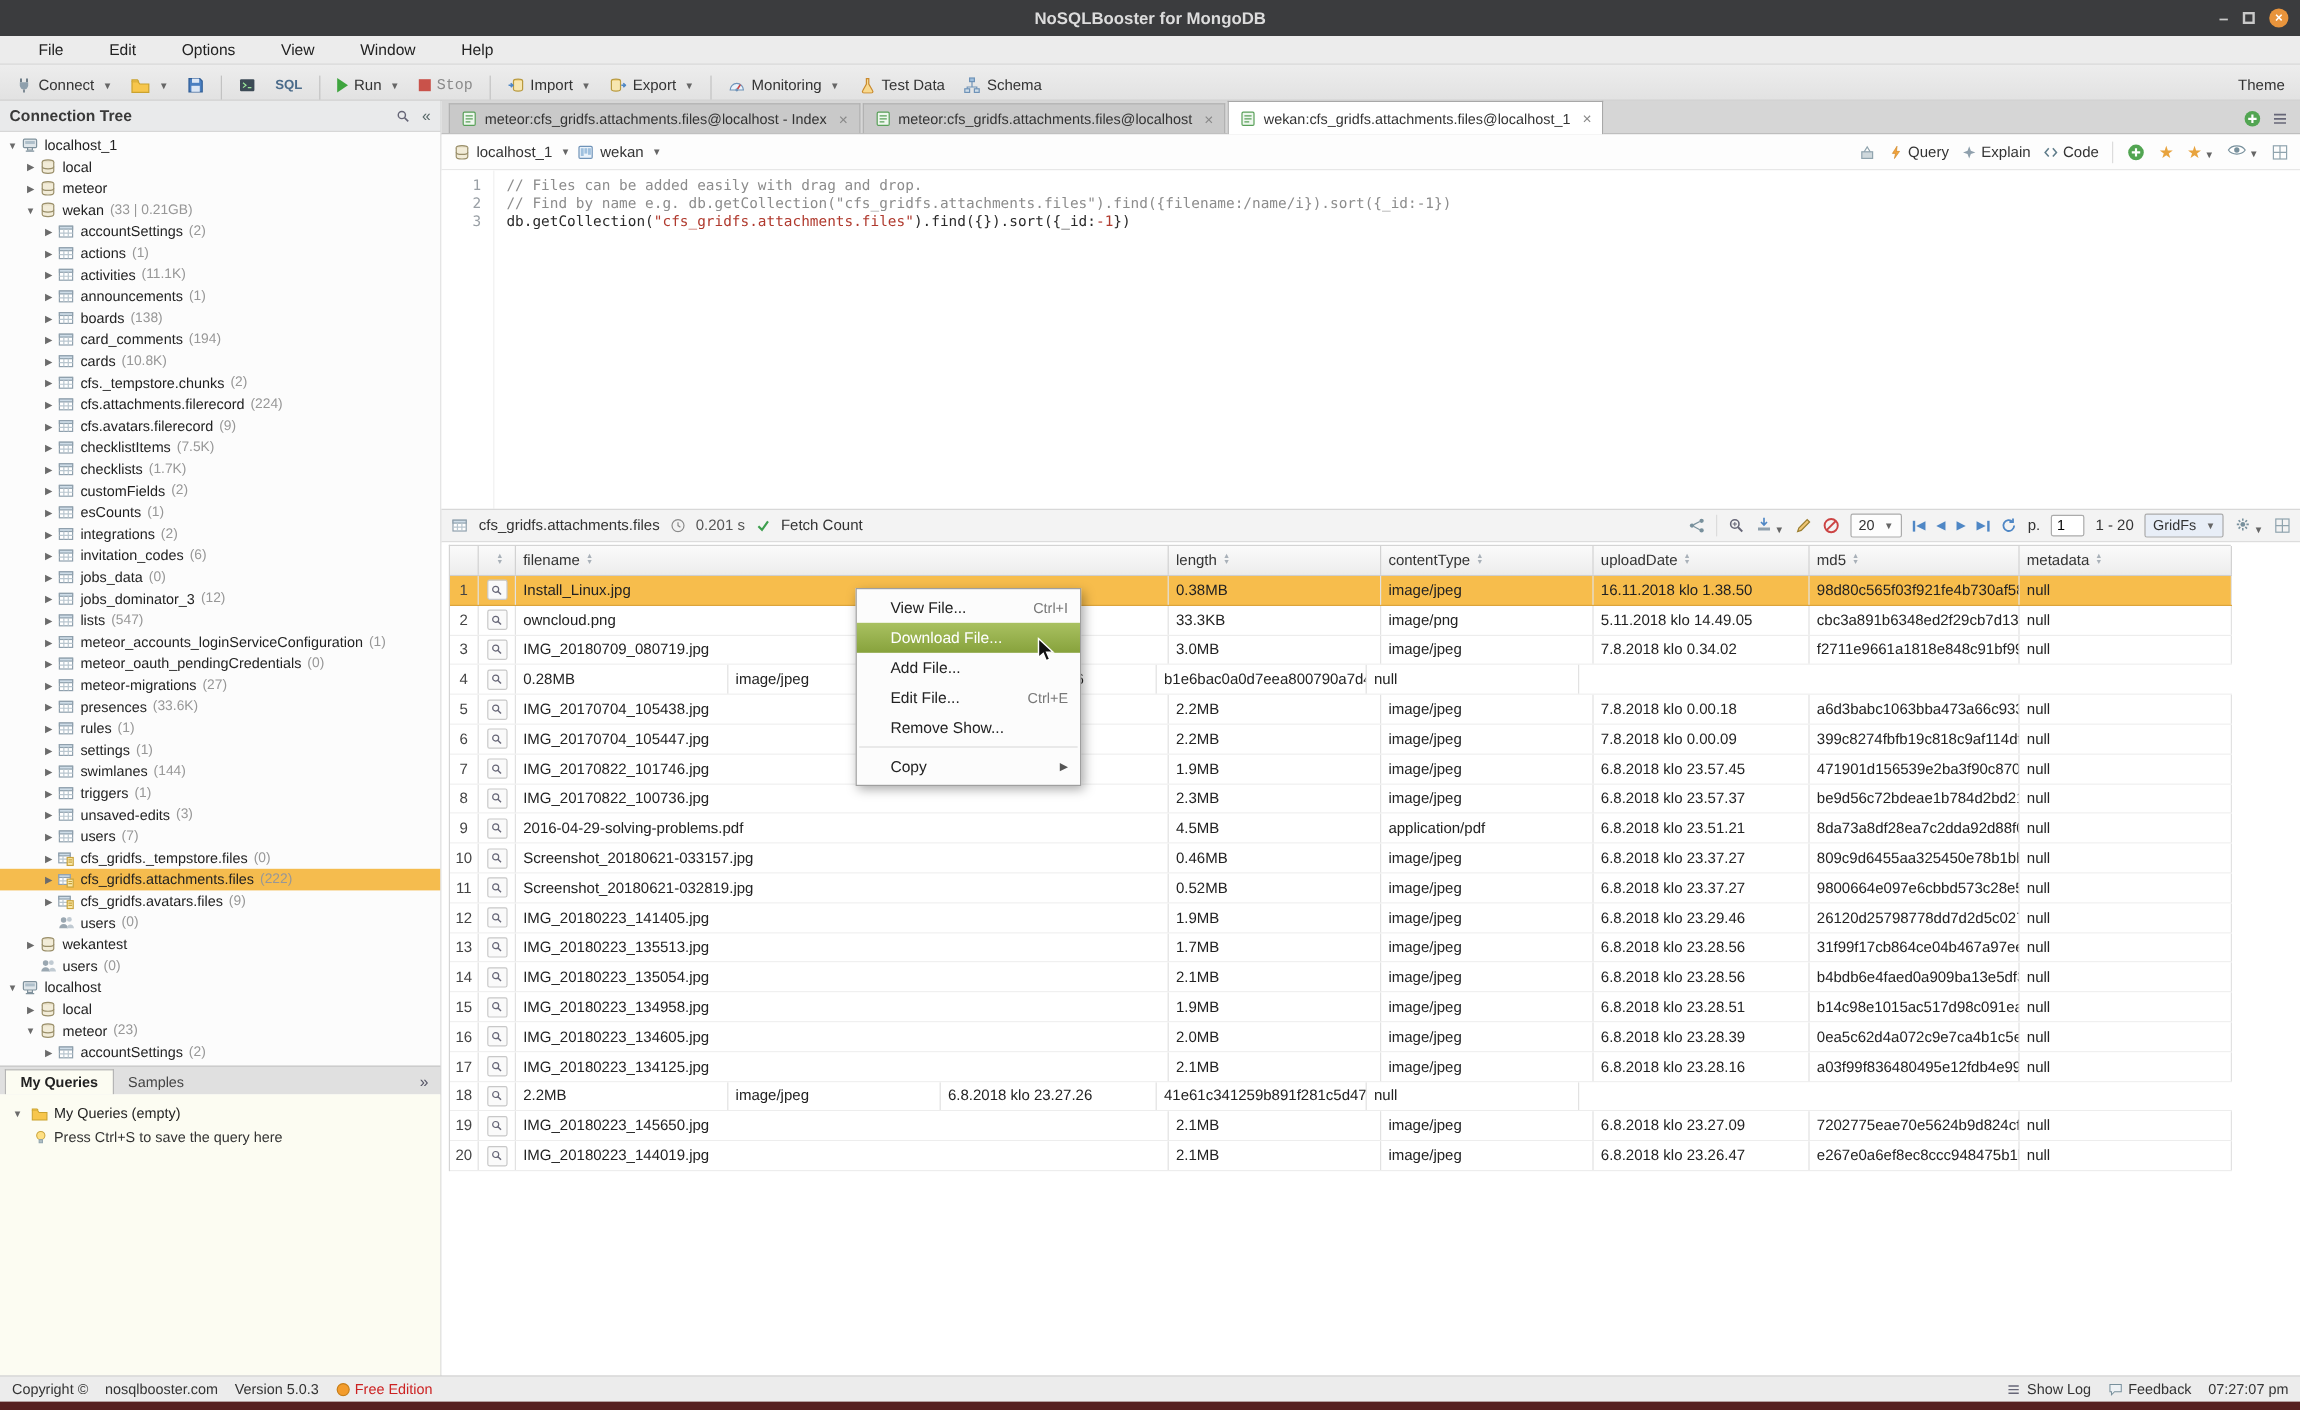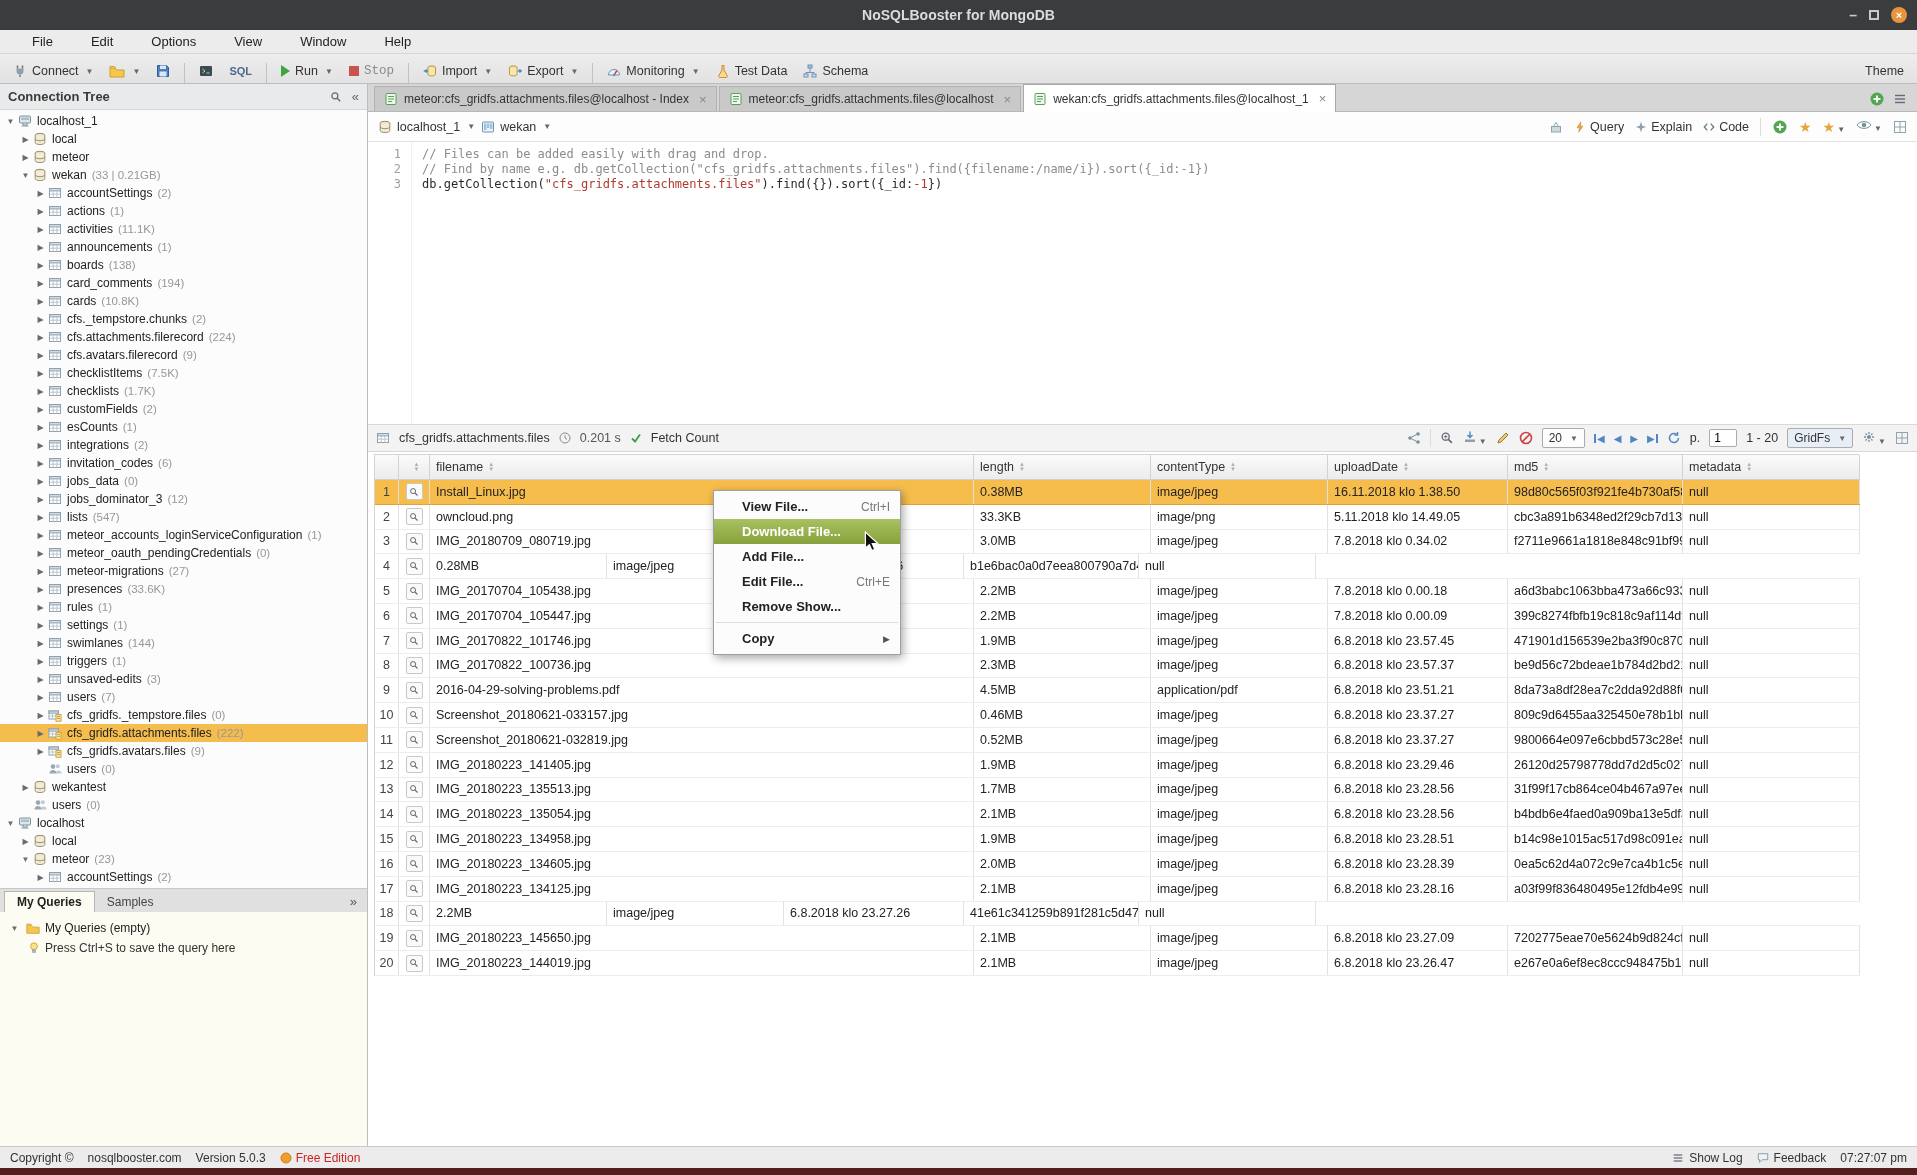--- a/index.html
+++ b/index.html
@@ -108,21 +108,21 @@
   .statusbar { height:22px; background:#ececec; border-top:1px solid #c9c9c9; display:flex; align-items:center; padding:0 10px; gap:14px; font-size:12px; color:#333; }
   .free-ed { color:#cc2222; display:flex; align-items:center; gap:4px; }
   .sb-right { margin-left:auto; display:flex; align-items:center; gap:14px; }
   .sb-item { display:flex; align-items:center; gap:5px; }
   .bottom-strip { height:7px; background:#561f1f; }
 
   
   .context-menu { position:absolute; left:713px; top:490px; width:188px; background:#fcfcfc; border:1px solid #9f9f9f; box-shadow:2px 3px 9px rgba(0,0,0,.35); padding:3px 0; z-index:50; }
   .menu-item { height:25px; display:flex; align-items:center; padding:0 10px 0 28px; font-size:13px; color:#222; cursor:default; }
   .menu-item.hl { background:linear-gradient(#a9c161,#87a23c); color:#fff; }
-  .mi-label { flex:1;font-weight:bold; }
+  .mi-label { flex:1; }
   .mi-short { color:#777; font-size:12px; }
   .mi-sub { font-size:9px; color:#555; }
   .menu-sep { height:1px; background:#dcdcdc; margin:3px 2px; }
 
   .cursor-svg { position:absolute; left:862px; top:531px; z-index:60; }
 </style>
 </head>
 <body>
 
 <div class="app">

